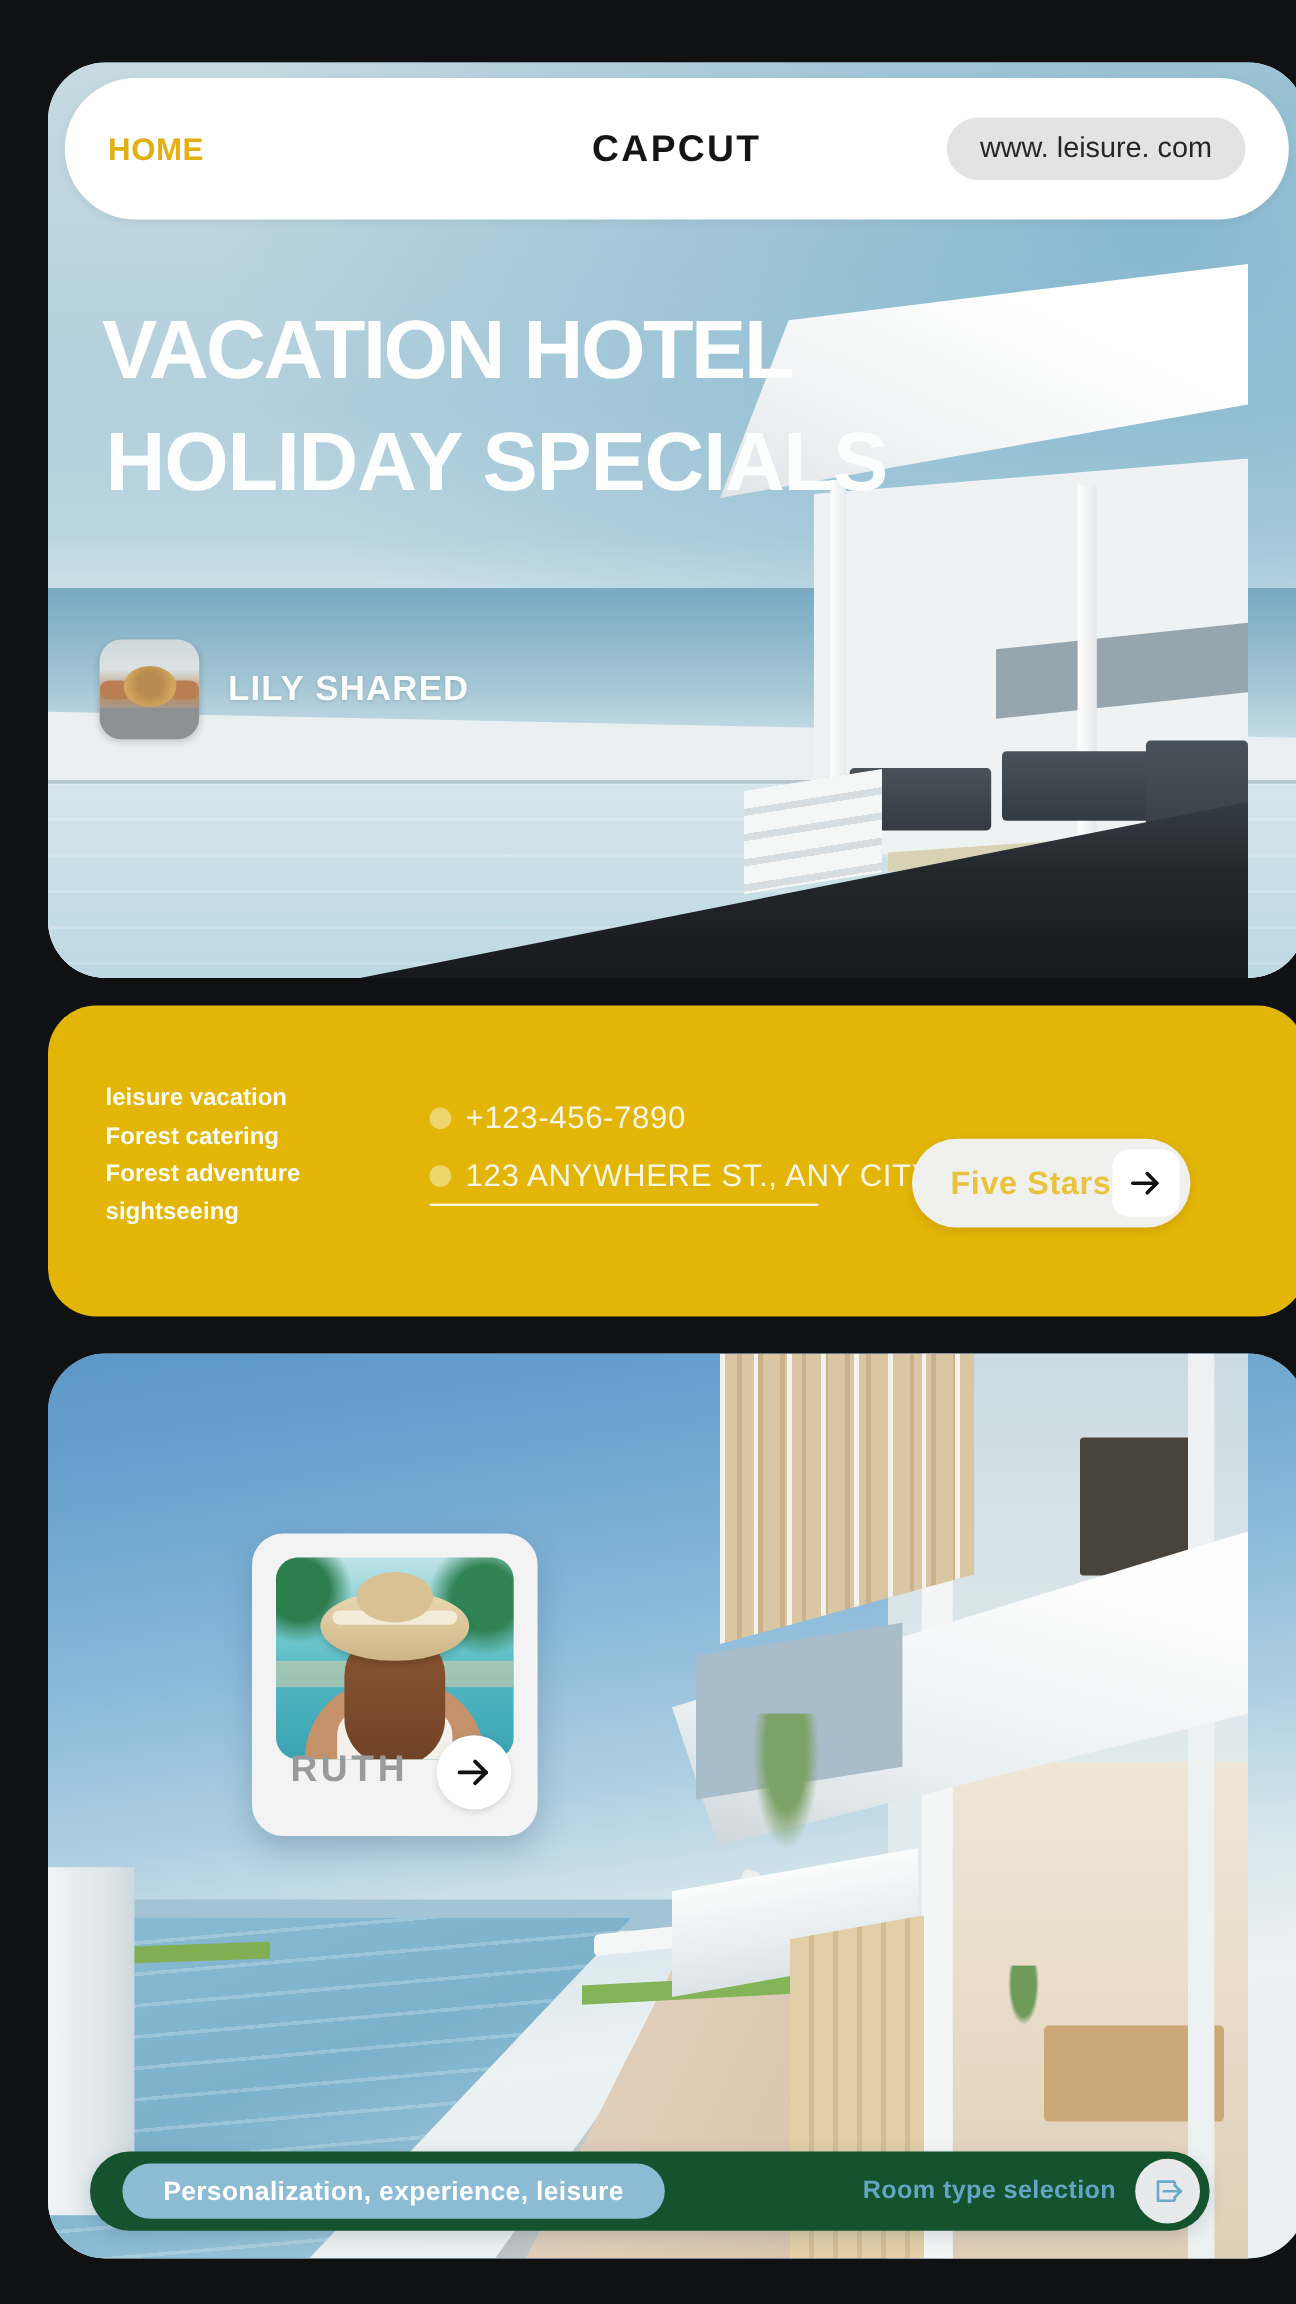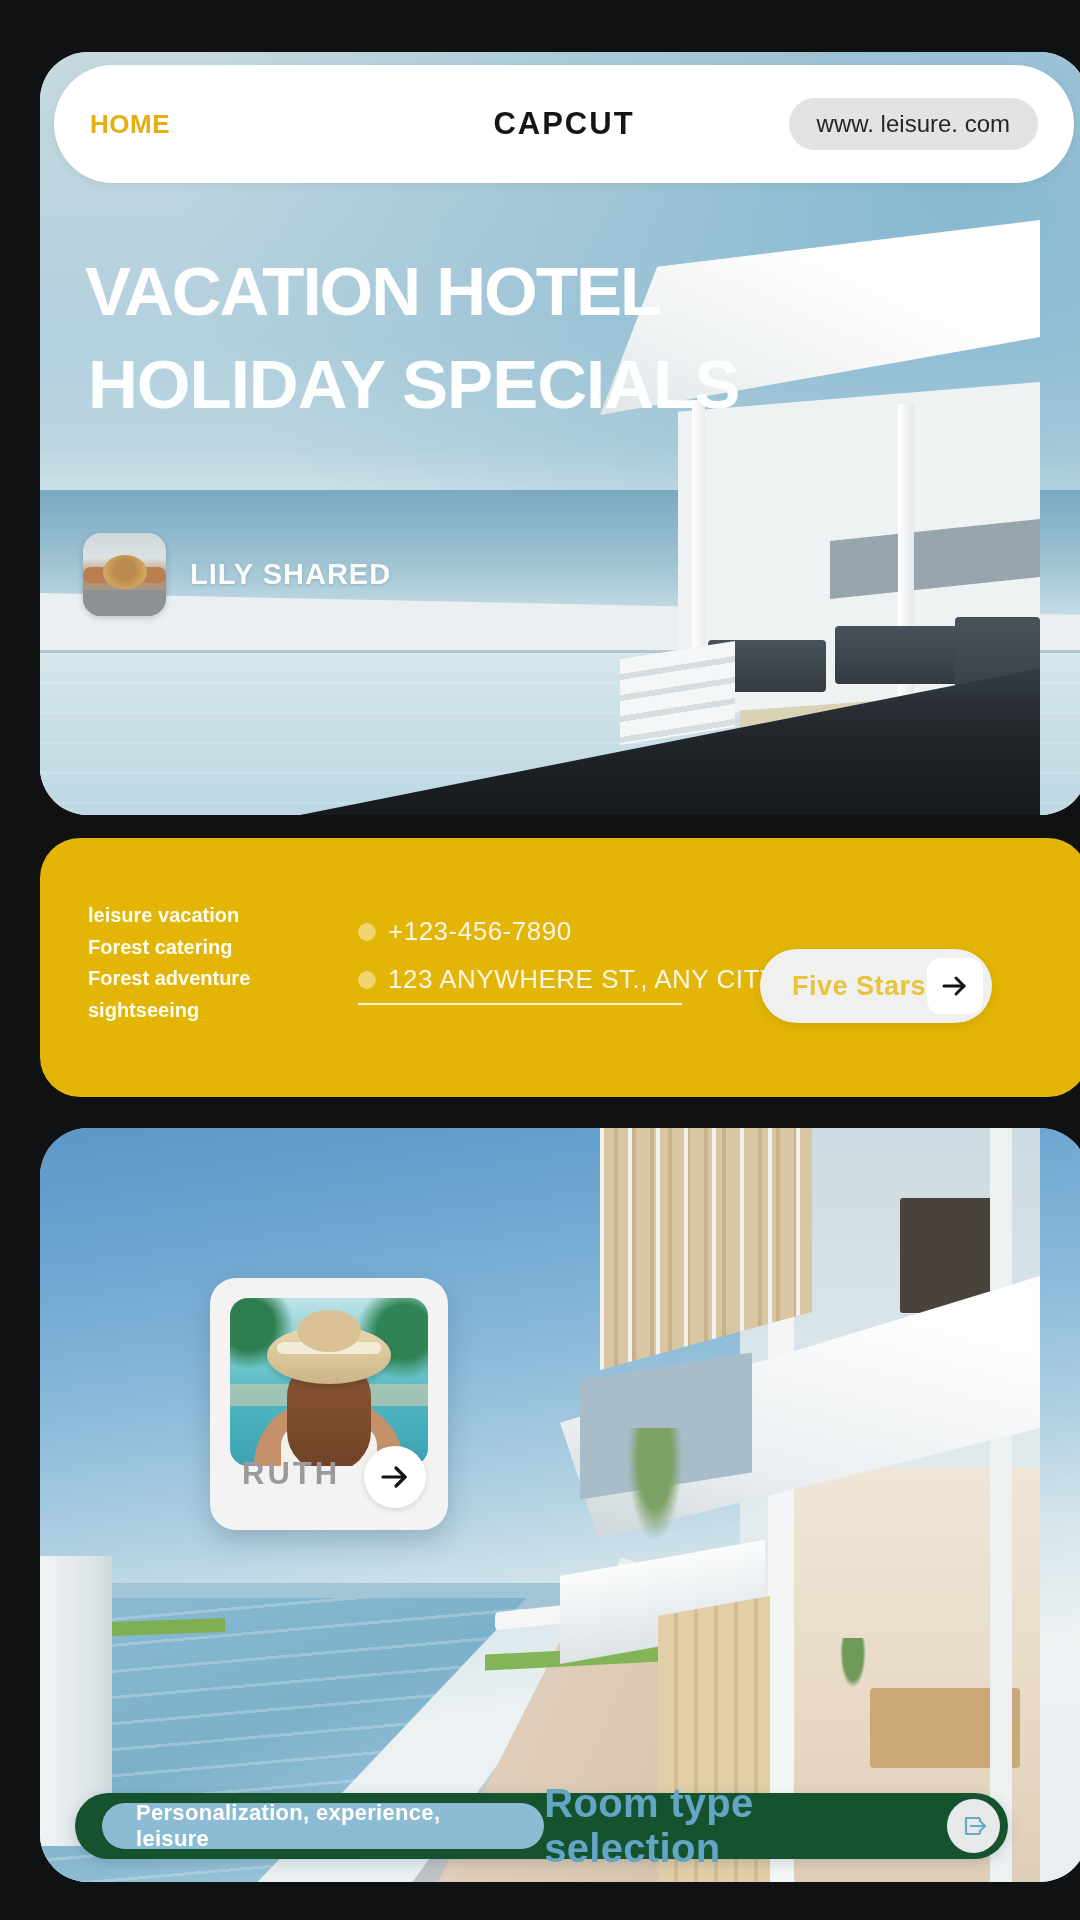--- a/index.html
+++ b/index.html
@@ -148,21 +148,21 @@
   .hat-band{position:absolute;left:50%;top:44px;transform:translateX(-50%);width:104px;height:12px;border-radius:6px;
       background:#f2ecd9;}
   .profile-name{position:absolute;left:32px;bottom:38px;font-size:31px;font-weight:bold;letter-spacing:3px;color:#9a9a9a;}
   .profile-arrow{position:absolute;right:22px;bottom:22px;width:62px;height:62px;border-radius:50%;background:#ffffff;
       display:flex;align-items:center;justify-content:center;box-shadow:0 2px 6px rgba(0,0,0,.12);cursor:pointer;}
 
   .footer-bar{left:35px;width:933px;top:665px;height:66px;border-radius:33px;background:#14532d;
       display:flex;align-items:center;box-shadow:0 4px 14px rgba(30,60,85,.18);}
   .tag-pill{margin-left:27px;height:46px;border-radius:23px;background:#8cbcd3;color:#ffffff;
       font-size:22px;font-weight:bold;display:flex;align-items:center;padding:0 34px;letter-spacing:.3px;}
-  .footer-action{margin-left:auto;font-size:40px;font-weight:bold;color:#64a5c5;letter-spacing:.3px;}
+  .footer-action{margin-left:auto;font-size:21px;font-weight:bold;color:#64a5c5;letter-spacing:.3px;}
   .footer-icon-btn{width:54px;height:54px;border-radius:50%;background:#e7e9ea;margin:0 8px 0 16px;
       display:flex;align-items:center;justify-content:center;cursor:pointer;}
 </style>
 </head>
 <body>
 
 <div class="canvas">
 
   <section class="card card-top">
     <div class="abs sky"></div>

